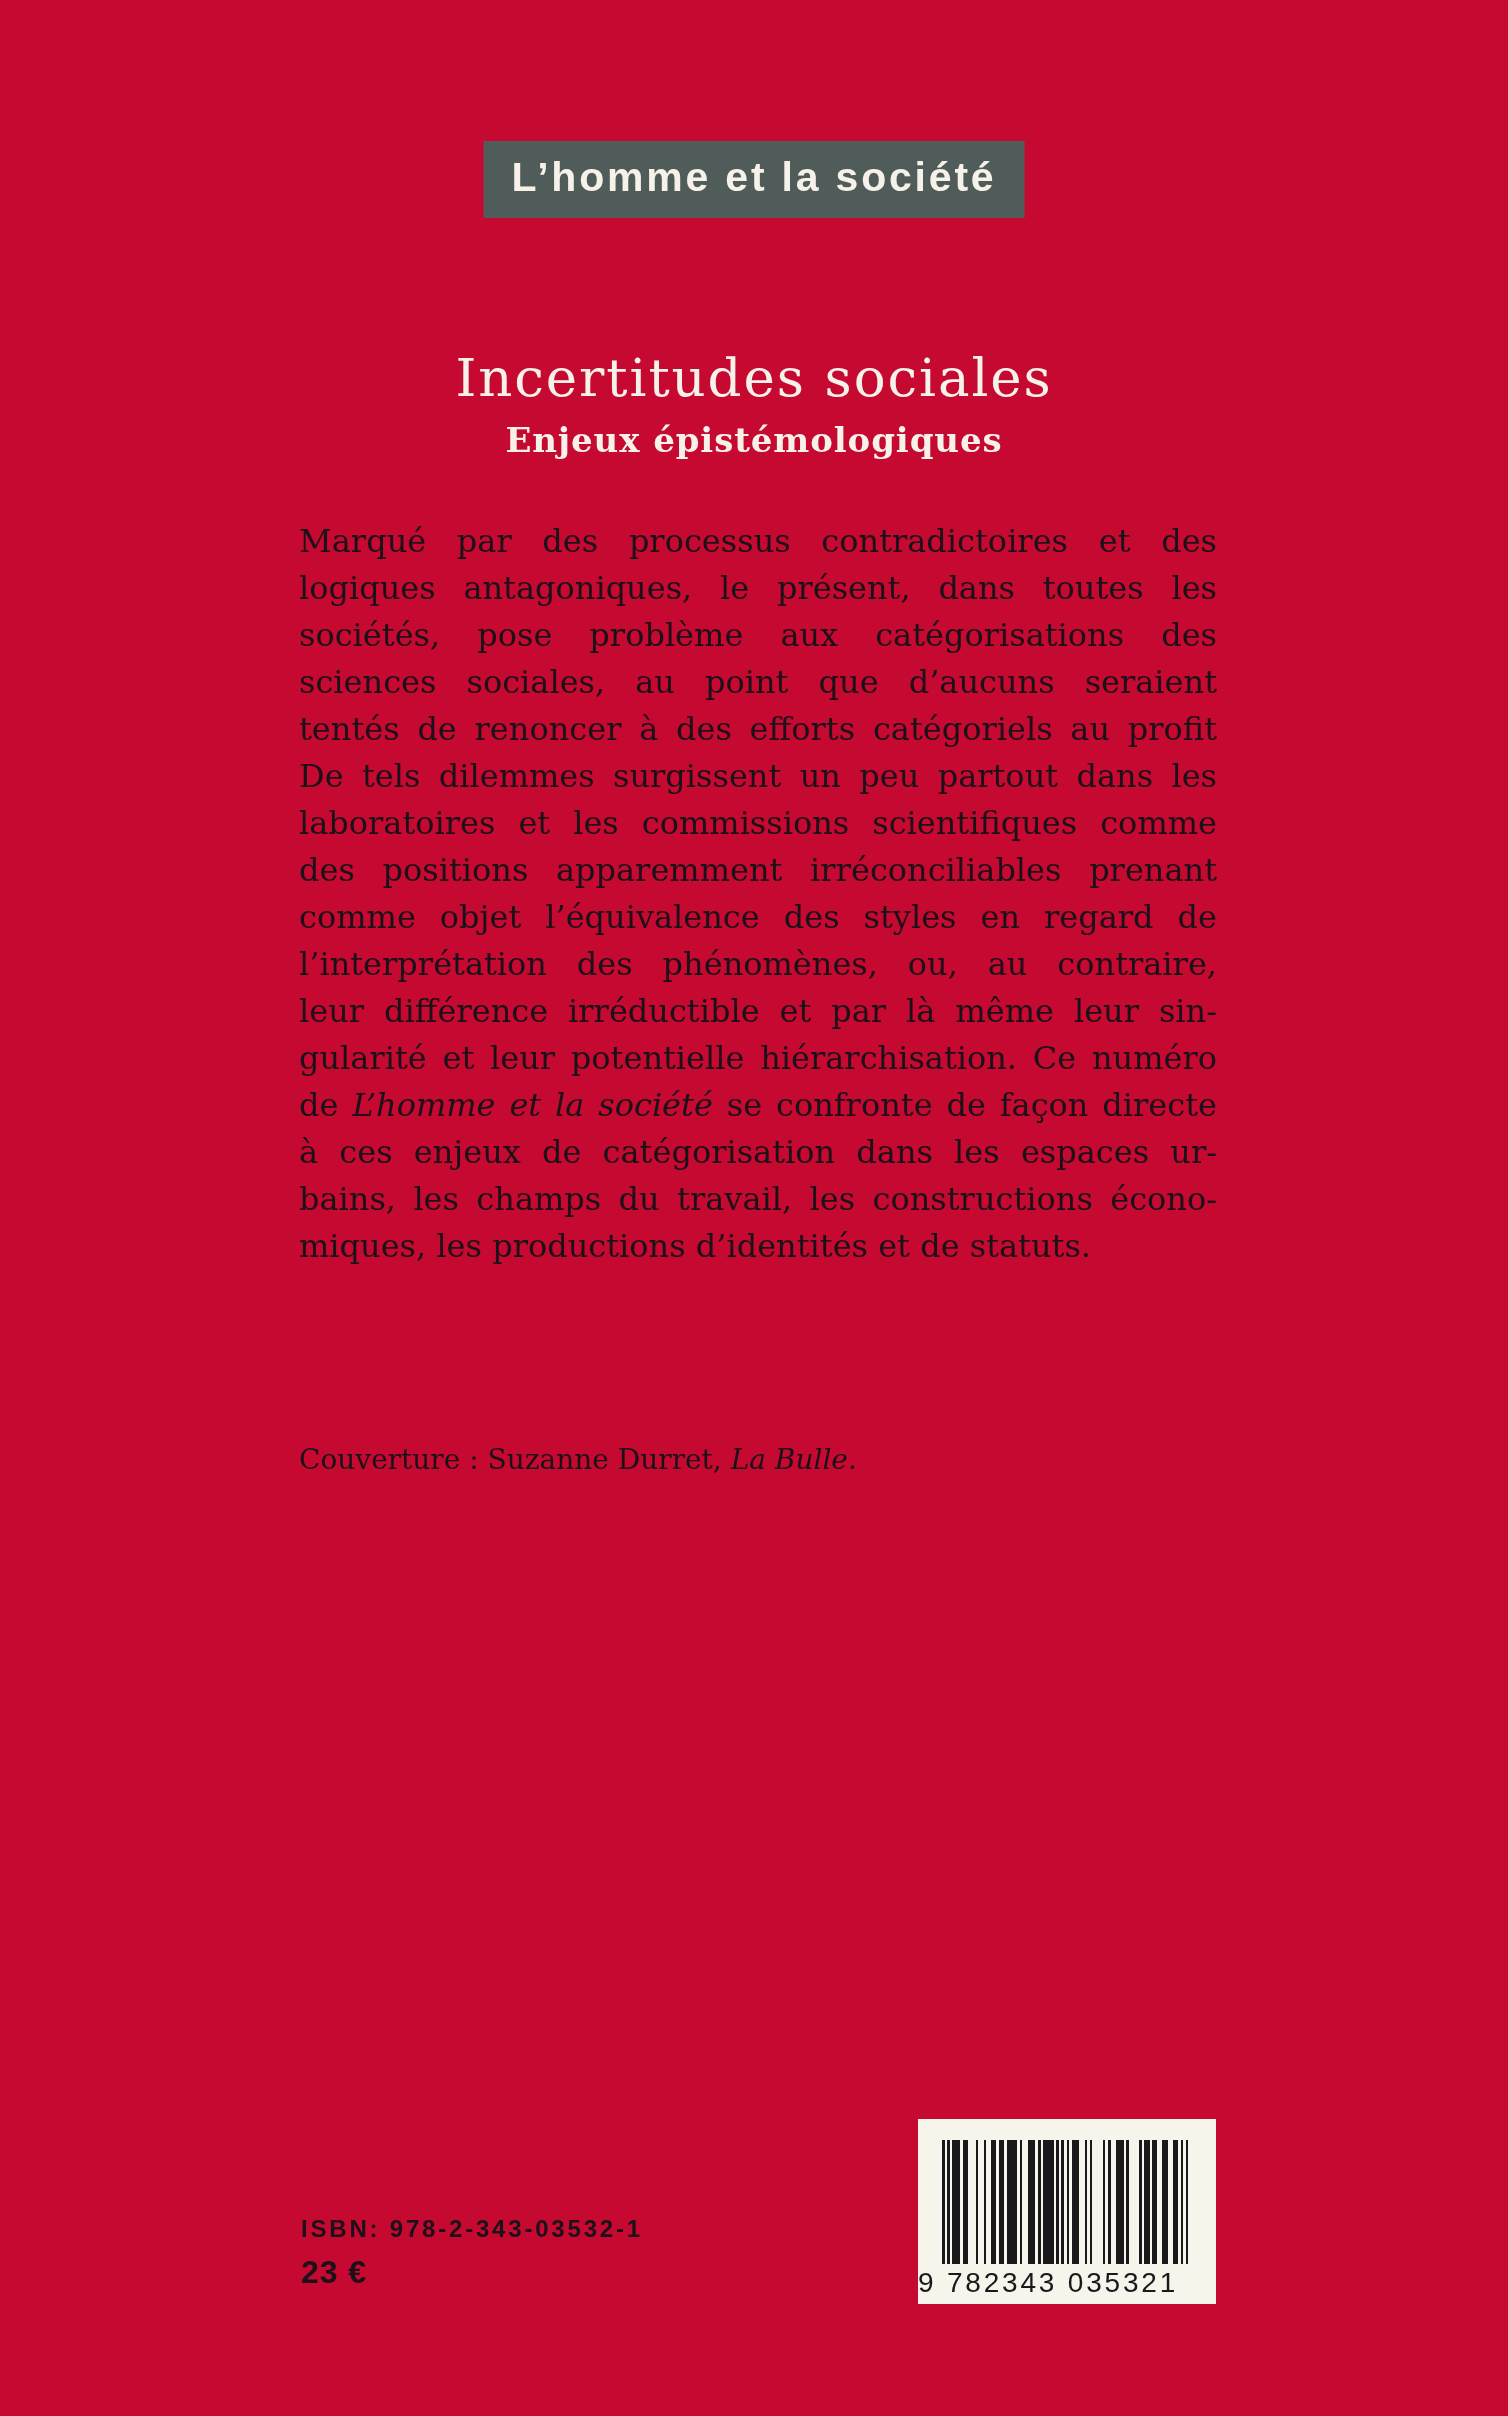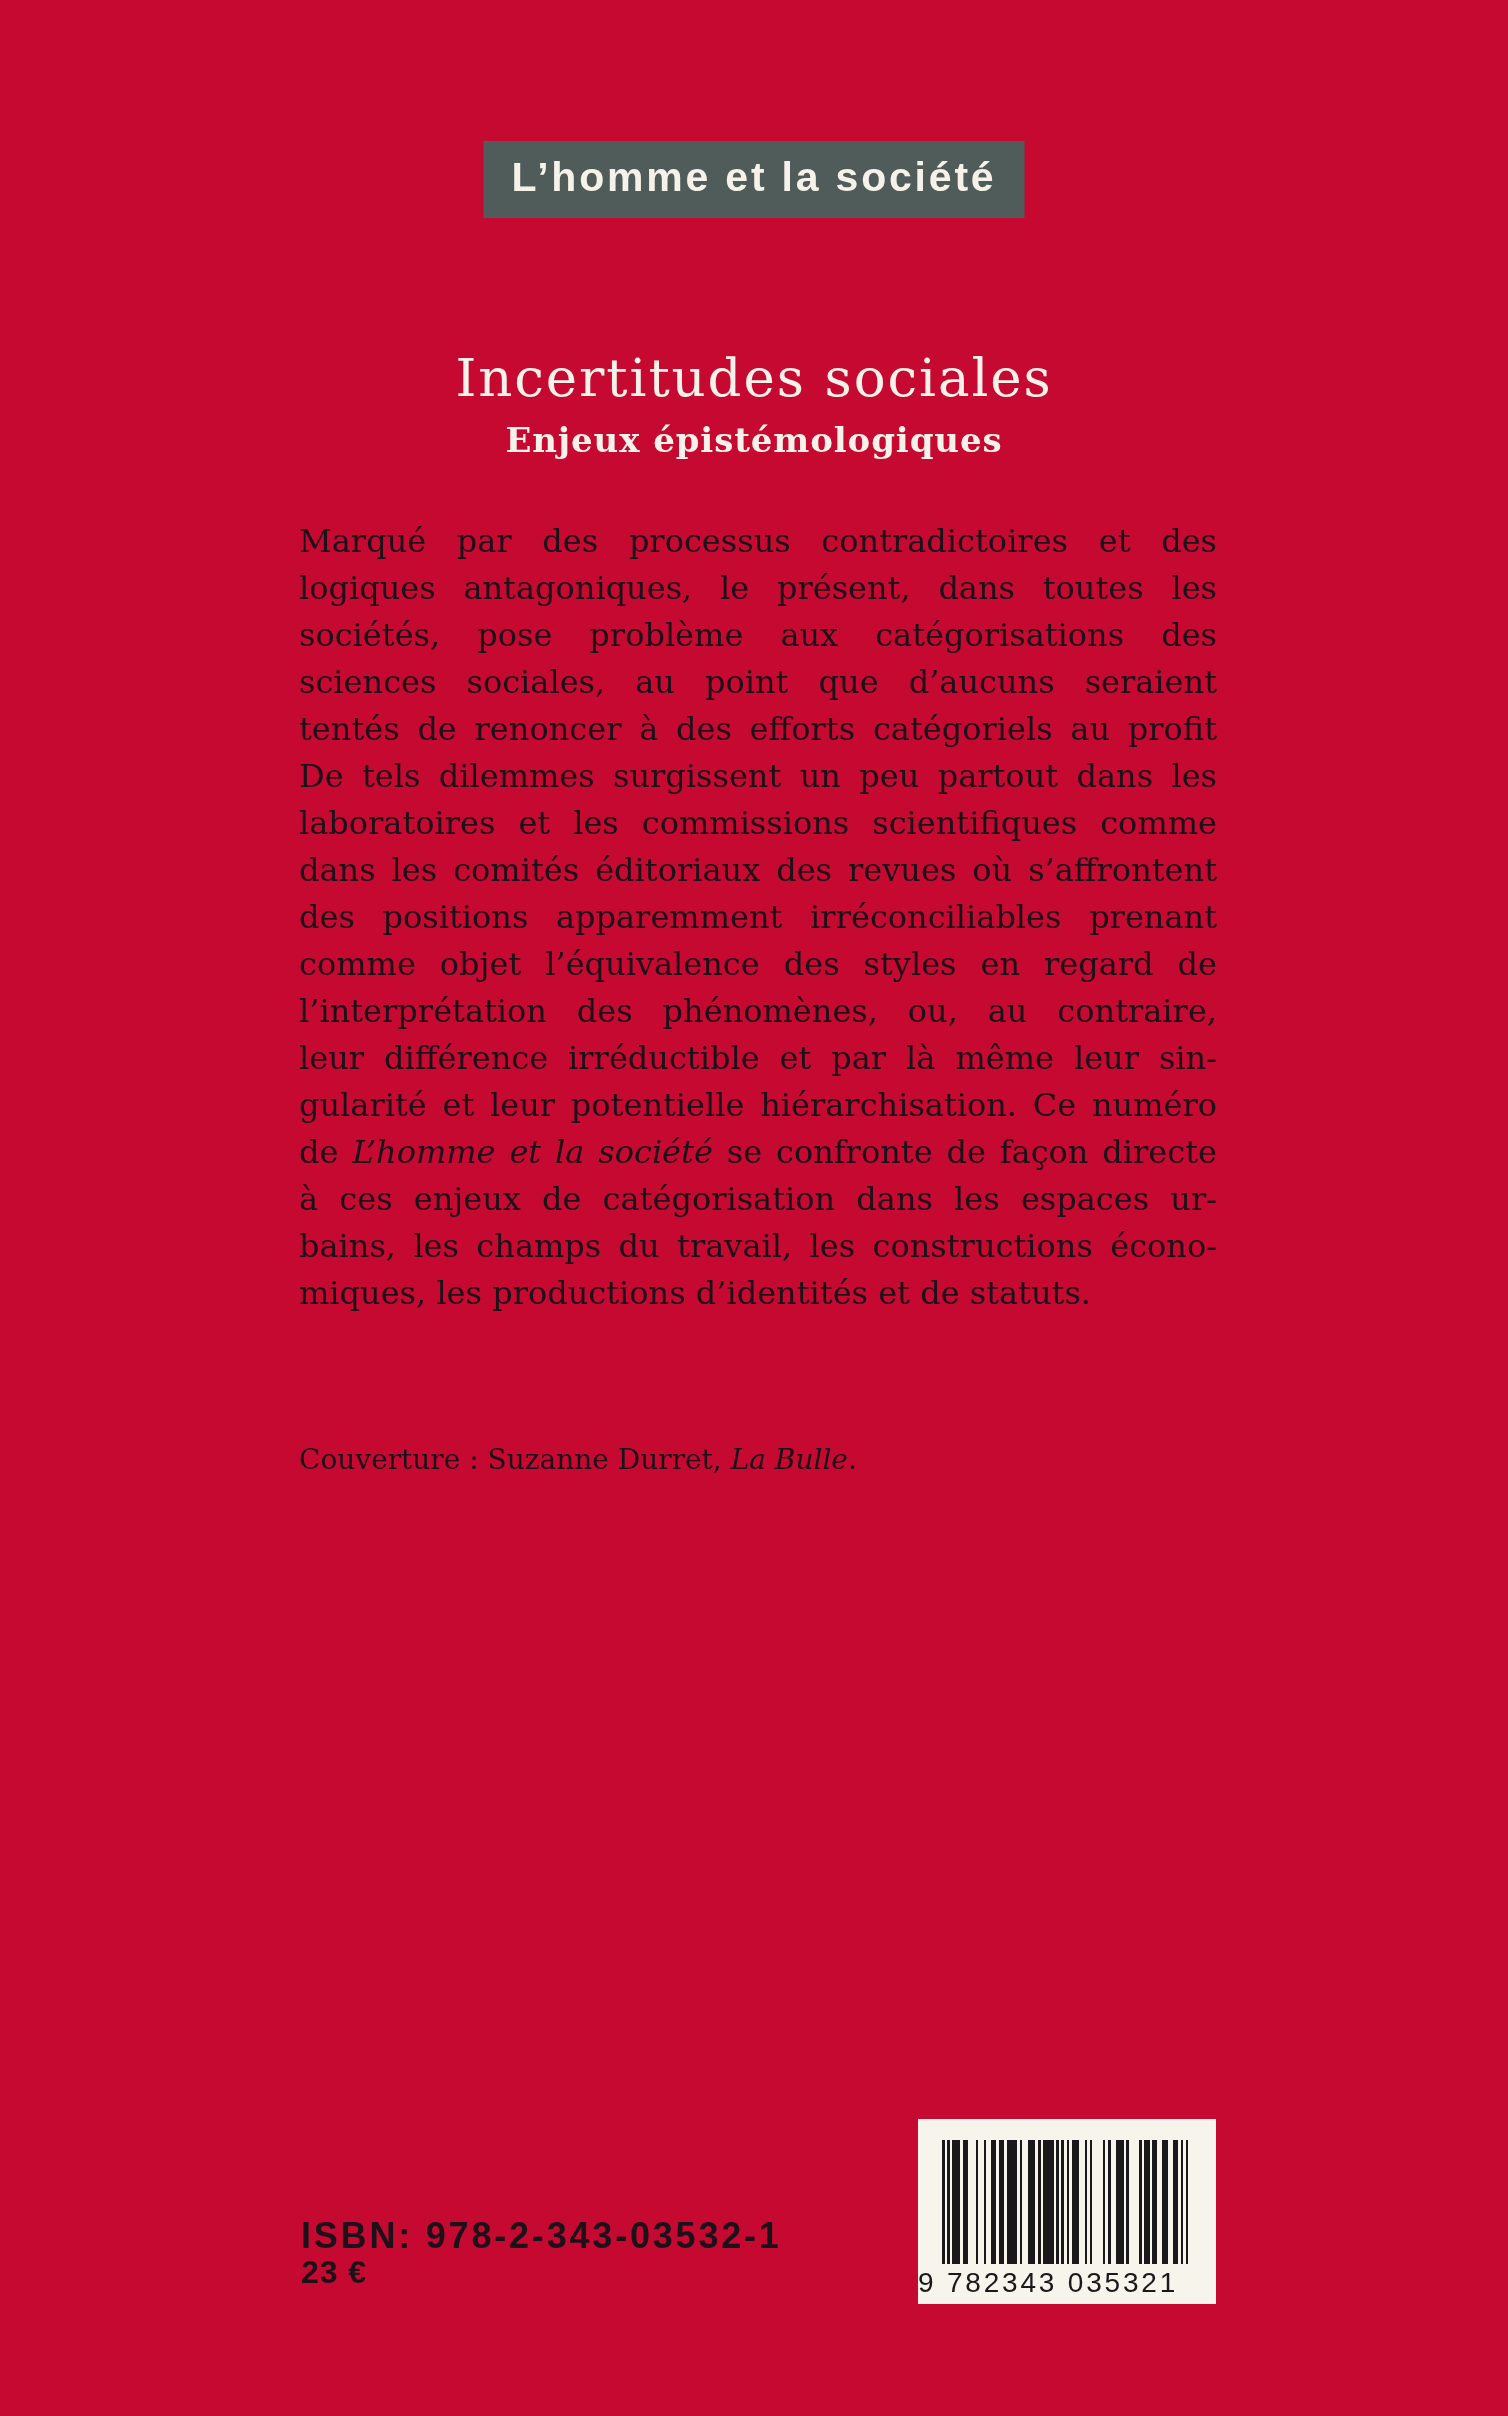--- a/index.html
+++ b/index.html
@@ -75,21 +75,21 @@
     font-size: 28px;
     text-align: right;
   }
   .isbn {
     position: absolute;
     left: 301px;
     top: 2215px;
     color: #1c1119;
     font-family: "Liberation Sans", sans-serif;
     font-weight: bold;
-    font-size: 36px;
+    font-size: 24px;
     letter-spacing: 2.8px;
     white-space: nowrap;
   }
   .price {
     position: absolute;
     left: 301px;
     top: 2254px;
     color: #1c1119;
     font-family: "Liberation Sans", sans-serif;
     font-weight: bold;
@@ -141,21 +141,20 @@
   <div class="subtitle">Enjeux épistémologiques</div>
 
   <div class="blurb">
       <div class="line"><span>Marqué par des processus contradictoires et des</span></div>
       <div class="line"><span>logiques antagoniques, le présent, dans toutes les</span></div>
       <div class="line"><span>sociétés, pose problème aux catégorisations des</span></div>
       <div class="line"><span>sciences sociales, au point que d’aucuns seraient</span></div>
       <div class="line"><span>tentés de renoncer à des efforts catégoriels au profit</span></div>
       <div class="line"><span>De tels dilemmes surgissent un peu partout dans les</span></div>
       <div class="line"><span>laboratoires et les commissions scientifiques comme</span></div>
-      <div class="line"><span>dans les comités éditoriaux des revues où s’affrontent</span></div>
       <div class="line"><span>des positions apparemment irréconciliables prenant</span></div>
       <div class="line"><span>comme objet l’équivalence des styles en regard de</span></div>
       <div class="line"><span>l’interprétation des phénomènes, ou, au contraire,</span></div>
       <div class="line"><span>leur différence irréductible et par là même leur sin-</span></div>
       <div class="line"><span>gularité et leur potentielle hiérarchisation. Ce numéro</span></div>
       <div class="line"><span>de </span><span class="it">L’homme et la société</span><span> se confronte de façon directe</span></div>
       <div class="line"><span>à ces enjeux de catégorisation dans les espaces ur-</span></div>
       <div class="line"><span>bains, les champs du travail, les constructions écono-</span></div>
       <div class="line last"><span>miques, les productions d’identités et de statuts.</span></div>
     </div>

